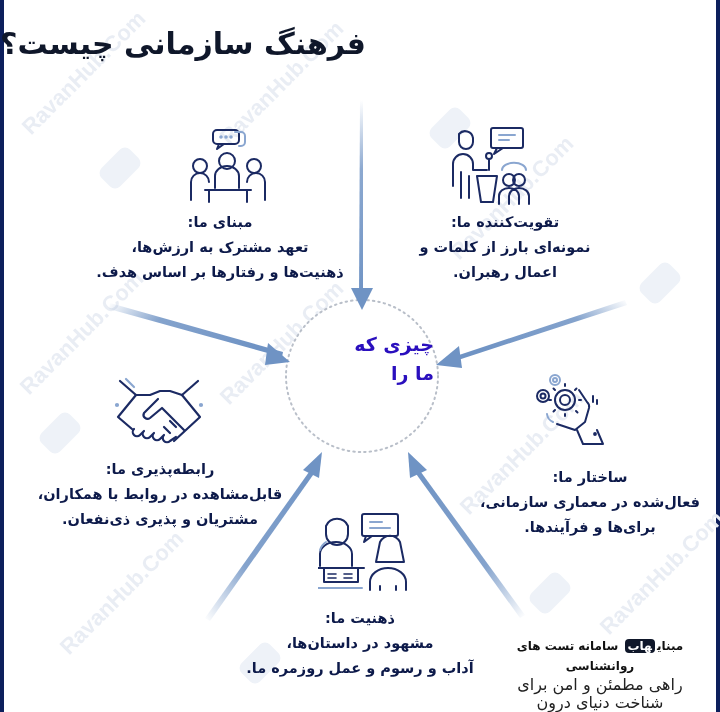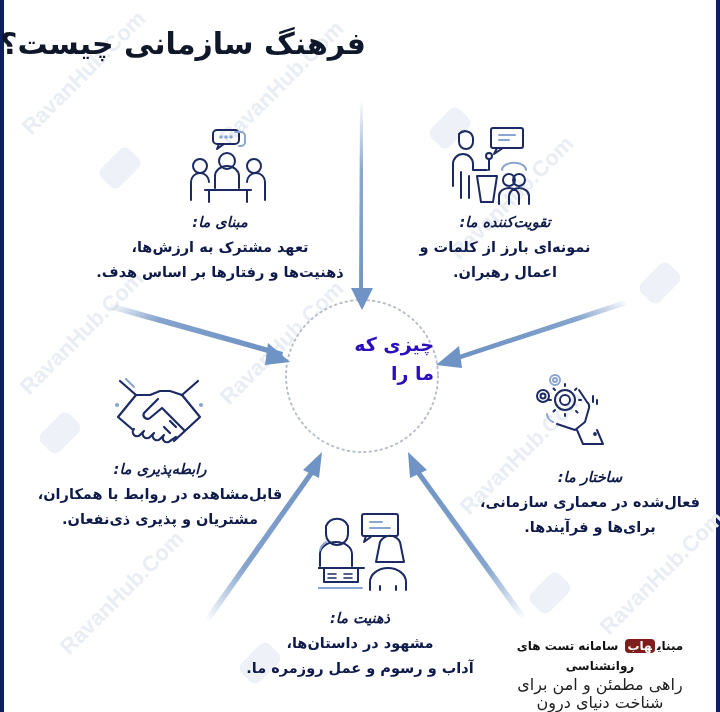--- a/index.html
+++ b/index.html
@@ -31,31 +31,31 @@
     svg.arrows { position: absolute; left: 0; top: 0; }
     .center-text {
       position: absolute; left: 290px; top: 330px; width: 144px;
       text-align: right; direction: rtl;
       color: #2a0fbe; font-size: 19px; font-weight: bold; line-height: 29px;
     }
     .block {
       position: absolute; direction: rtl; text-align: center;
       color: #0d1a4a; font-weight: bold; font-size: 14.5px; line-height: 25px;
     }
-    .block .head { display: block; font-style: italic; }
+    .block .head { display: block; }
     .block .line { display: block; }
     .icon { position: absolute; }
     .footer {
       position: absolute; right: 20px; top: 636px; width: 200px; direction: rtl;
       text-align: center; color: #111;
     }
     .footer .row1 { font-size: 12px; font-weight: bold; line-height: 20px; }
     .footer .row2 { font-size: 16px; line-height: 18px; color: #222; }
     .hub-badge {
-      background: #7f1d1d; color: #fff; border-radius: 4px; padding: 0 3px;
+      background: #0f172a; color: #fff; border-radius: 4px; padding: 0 3px;
       margin: 0 2px;
     }
   </style>
 </head>
 <body>
 
 <div class="frame"></div>
 
 <div class="watermark" style="left:2px;top:60px;">RavanHub.Com</div>
 <div class="watermark" style="left:200px;top:70px;">RavanHub.Com</div>

